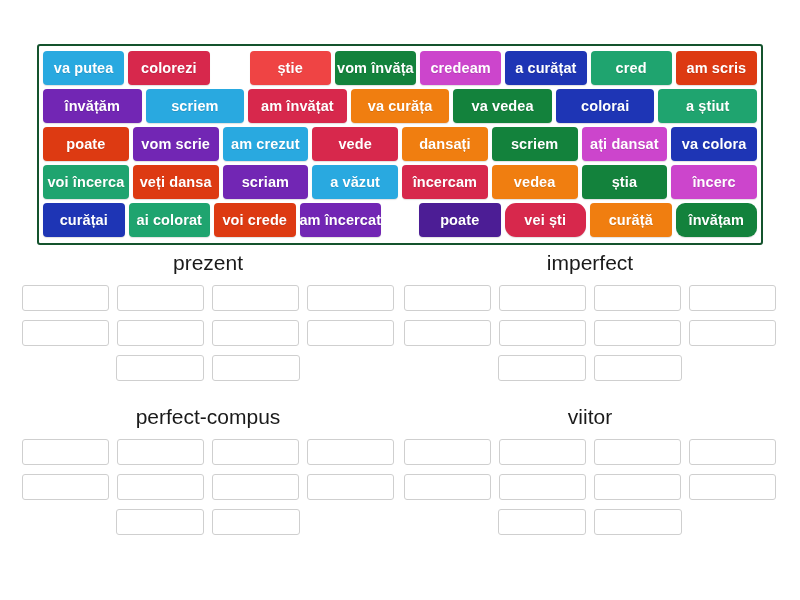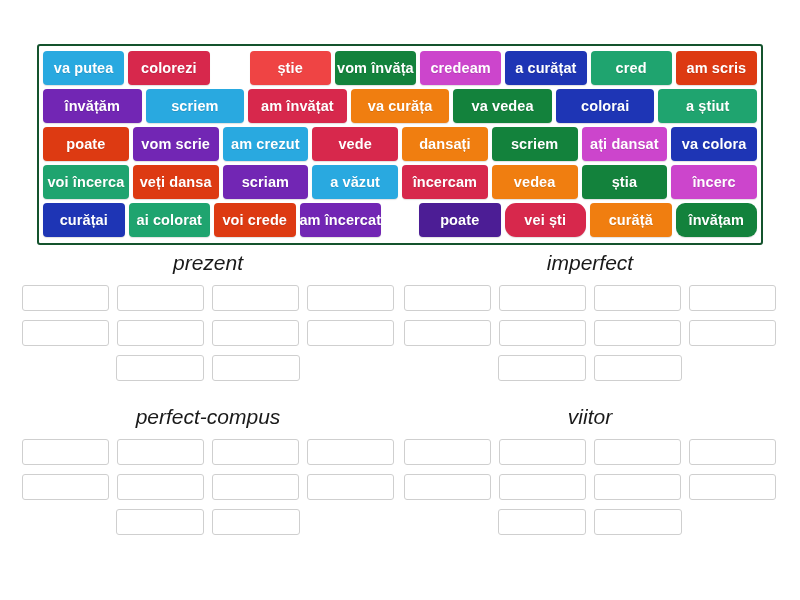--- a/index.html
+++ b/index.html
@@ -58,21 +58,20 @@
     position: absolute;
   }
   .cat-title {
     text-align: center;
     font-size: 21px;
     color: #1a1a1a;
     font-weight: normal;
     margin: 0 0 12px 0;
     line-height: 1;
     font-family: "Liberation Sans", sans-serif;
-    font-style: italic;
   }
   .slot-row {
     display: flex;
     gap: 8px;
     margin-bottom: 9px;
   }
   .slot-row.centered { justify-content: center; }
   .slot {
     width: 88px;
     height: 26px;

